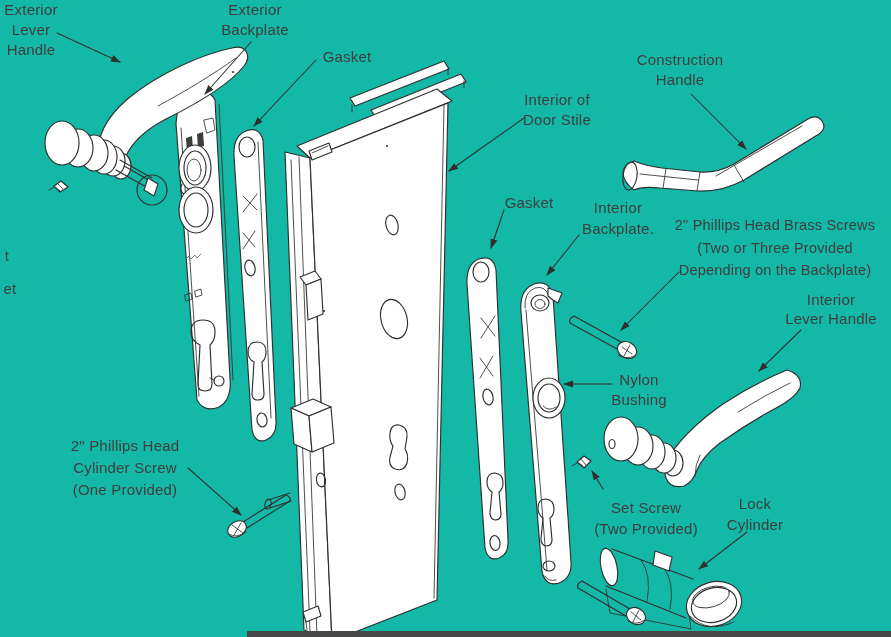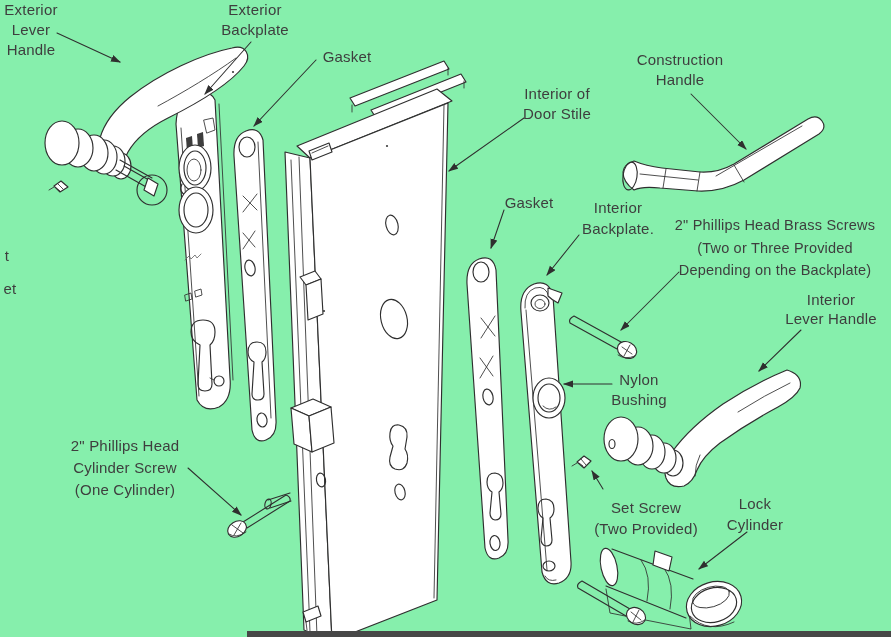--- a/index.html
+++ b/index.html
@@ -1,33 +1,33 @@
 <!DOCTYPE html>
 <html><head>
 <meta charset="utf-8">
 <style>
   html,body{margin:0;padding:0;background:#fff;}
   #canvas{
-    position:relative;width:891px;height:637px;background:#86efac;
+    position:relative;width:891px;height:637px;background:#14b8a6;
     overflow:hidden;font-family:"Liberation Sans",sans-serif;
   }
   #art{position:absolute;left:0;top:0;}
   .o{stroke:#2f2f2f;stroke-width:1.15;fill:none;stroke-linejoin:round;stroke-linecap:round;}
   .t{stroke-width:0.85;}
   .w{fill:#ffffff;}
   .d{fill:#3d3d3d;stroke:none;}
   .g6{stroke:#6a6a6a;}
   .lbl{position:absolute;font-size:15px;line-height:20px;color:#3e3e3e;
        text-align:center;letter-spacing:.2px;white-space:nowrap;}
   .lbl span{display:block;}
   .lbl-left{text-align:center;}
   #lbl-ext-handle{left:1px;top:0px;width:60px;}
   #lbl-ext-backplate{left:208px;top:0px;width:94px;}
   #lbl-gasket-l{left:317px;top:47px;width:60px;}
-  #lbl-door-stile{left:514px;top:84px;width:86px;}
+  #lbl-door-stile{left:514px;top:90px;width:86px;}
   #lbl-construction{left:626px;top:50px;width:108px;}
   #lbl-gasket-r{left:499px;top:193px;width:60px;}
   #lbl-int-backplate{left:580px;top:197px;width:76px;line-height:21px;}
   #lbl-brass-screws{left:662px;top:214px;width:226px;font-size:14.5px;line-height:22.5px;}
   #lbl-int-handle{left:774px;top:290px;width:114px;line-height:19px;}
   #lbl-nylon{left:607px;top:370px;width:64px;}
   #lbl-set-screw{left:590px;top:497px;width:112px;line-height:21px;}
   #lbl-lock-cyl{left:715px;top:493px;width:80px;line-height:21px;}
   #lbl-cyl-screw{left:54px;top:435px;width:142px;line-height:22px;}
   #frag-top{left:0px;top:246px;width:14px;}
@@ -265,21 +265,21 @@
     <span>Set Screw</span>
     <span>(Two Provided)</span>
   </div>
   <div class="lbl" id="lbl-lock-cyl">
     <span>Lock</span>
     <span>Cylinder</span>
   </div>
   <div class="lbl" id="lbl-cyl-screw">
     <span>2" Phillips Head</span>
     <span>Cylinder Screw</span>
-    <span>(One Cylinder)</span>
+    <span>(One Provided)</span>
   </div>
   <div class="lbl lbl-left" id="frag-top">
     <span>t</span>
   </div>
   <div class="lbl lbl-left" id="frag-bot">
     <span>et</span>
   </div>
 </div>
 
 </body></html>

